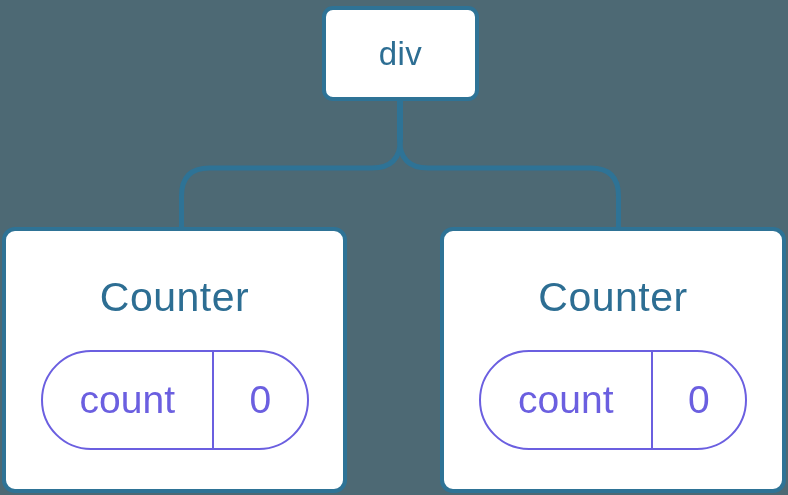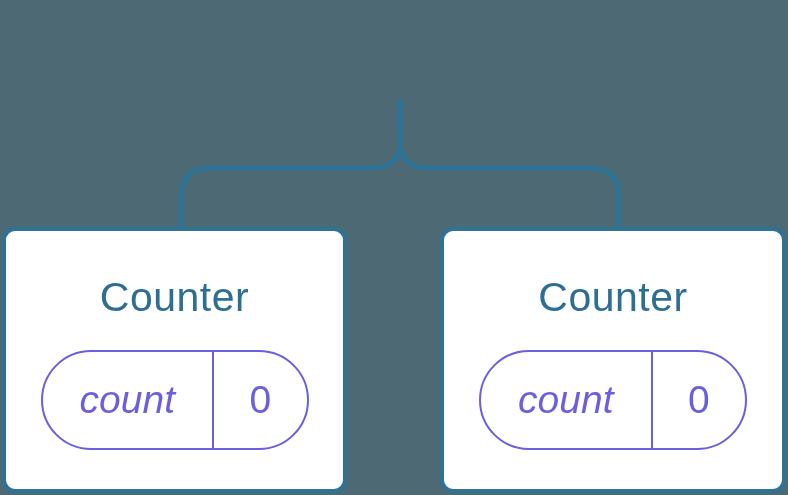--- a/index.html
+++ b/index.html
@@ -85,21 +85,20 @@
     border-radius: 50px;
     display: flex;
     background: var(--color-node-bg, #FFFFFF);
   }
   .state-key-cell {
     flex: 0 0 65%;
     display: flex;
     align-items: center;
     justify-content: center;
     border-right: 2px solid var(--color-state, #6B5FE0);
-    font-style: italic;
   }
   .state-value-cell {
     flex: 1 1 auto;
     display: flex;
     align-items: center;
     justify-content: center;
   }
   .state-text {
     font-size: 39px;
     color: var(--color-state, #6B5FE0);
@@ -108,20 +107,23 @@
 </head>
 <body>
 
 <div class="canvas">
 
   <svg class="connector-svg" viewBox="0 0 788 495" xmlns="http://www.w3.org/2000/svg">
     <path class="connector-path" d="M400.5 99 L400.5 139 Q400.5 168 372 168 L209.5 168 Q181.5 168 181.5 196 L181.5 230"></path>
     <path class="connector-path" d="M399.5 99 L399.5 139 Q399.5 168 428 168 L590.5 168 Q618.5 168 618.5 196 L618.5 230"></path>
   </svg>
 
+  <div class="node root-node">
+    <span class="root-label">div</span>
+  </div>
 
   <div class="node counter-node left">
     <div class="counter-title">Counter</div>
     <div class="state-pill">
       <div class="state-key-cell">
         <span class="state-text">count</span>
       </div>
       <div class="state-value-cell">
         <span class="state-text">0</span>
       </div>

